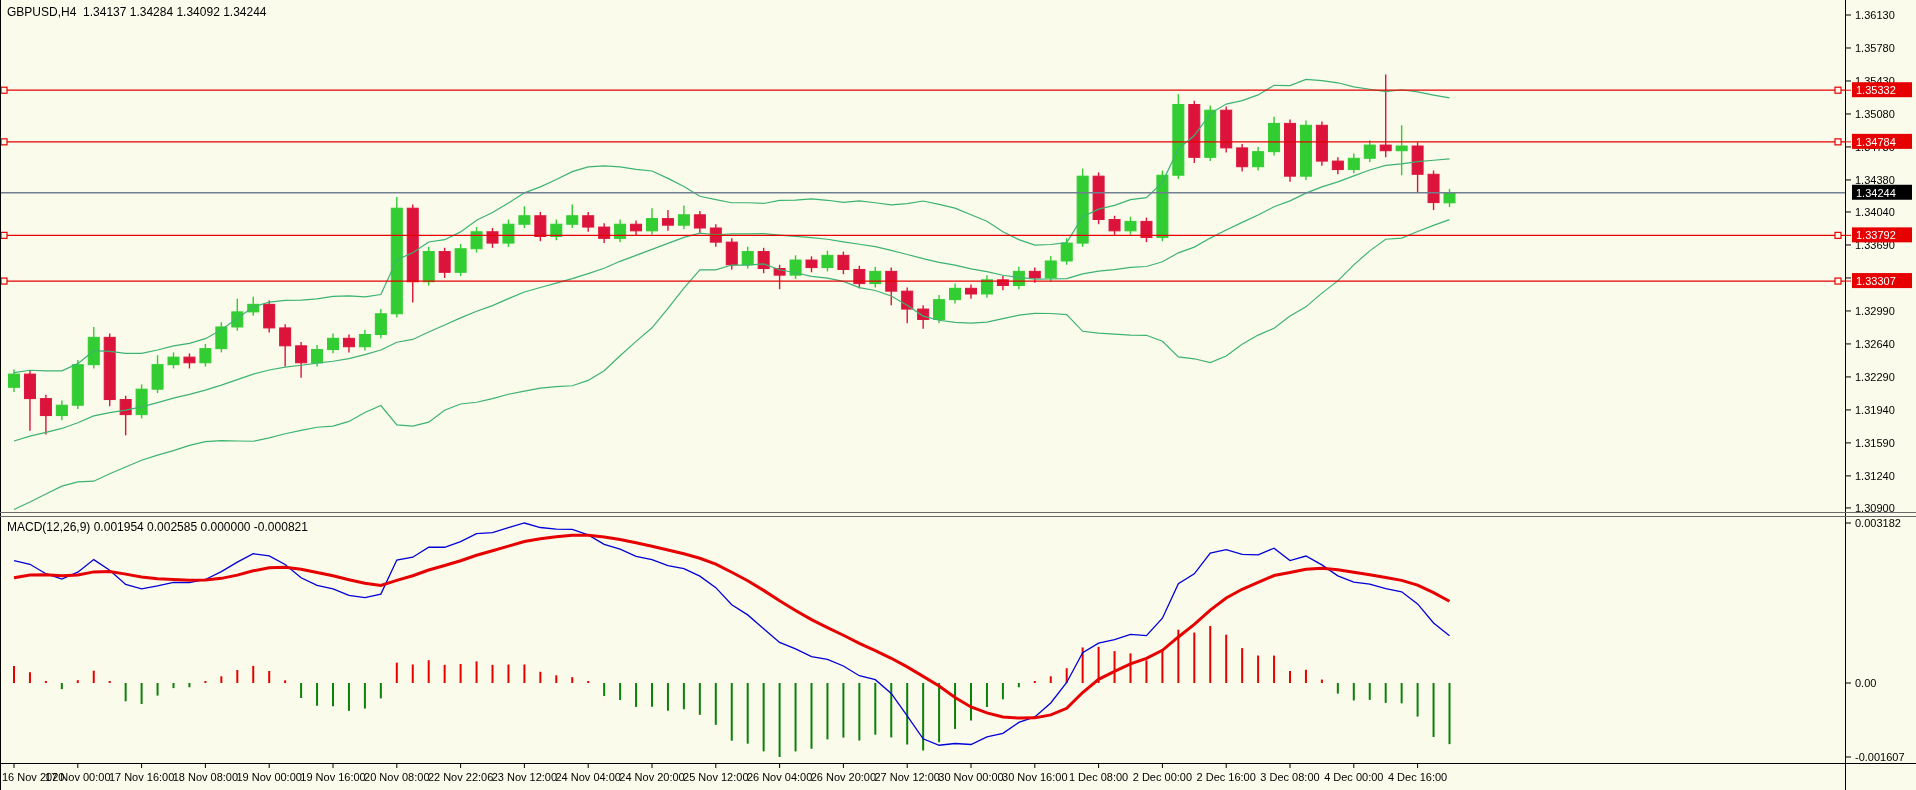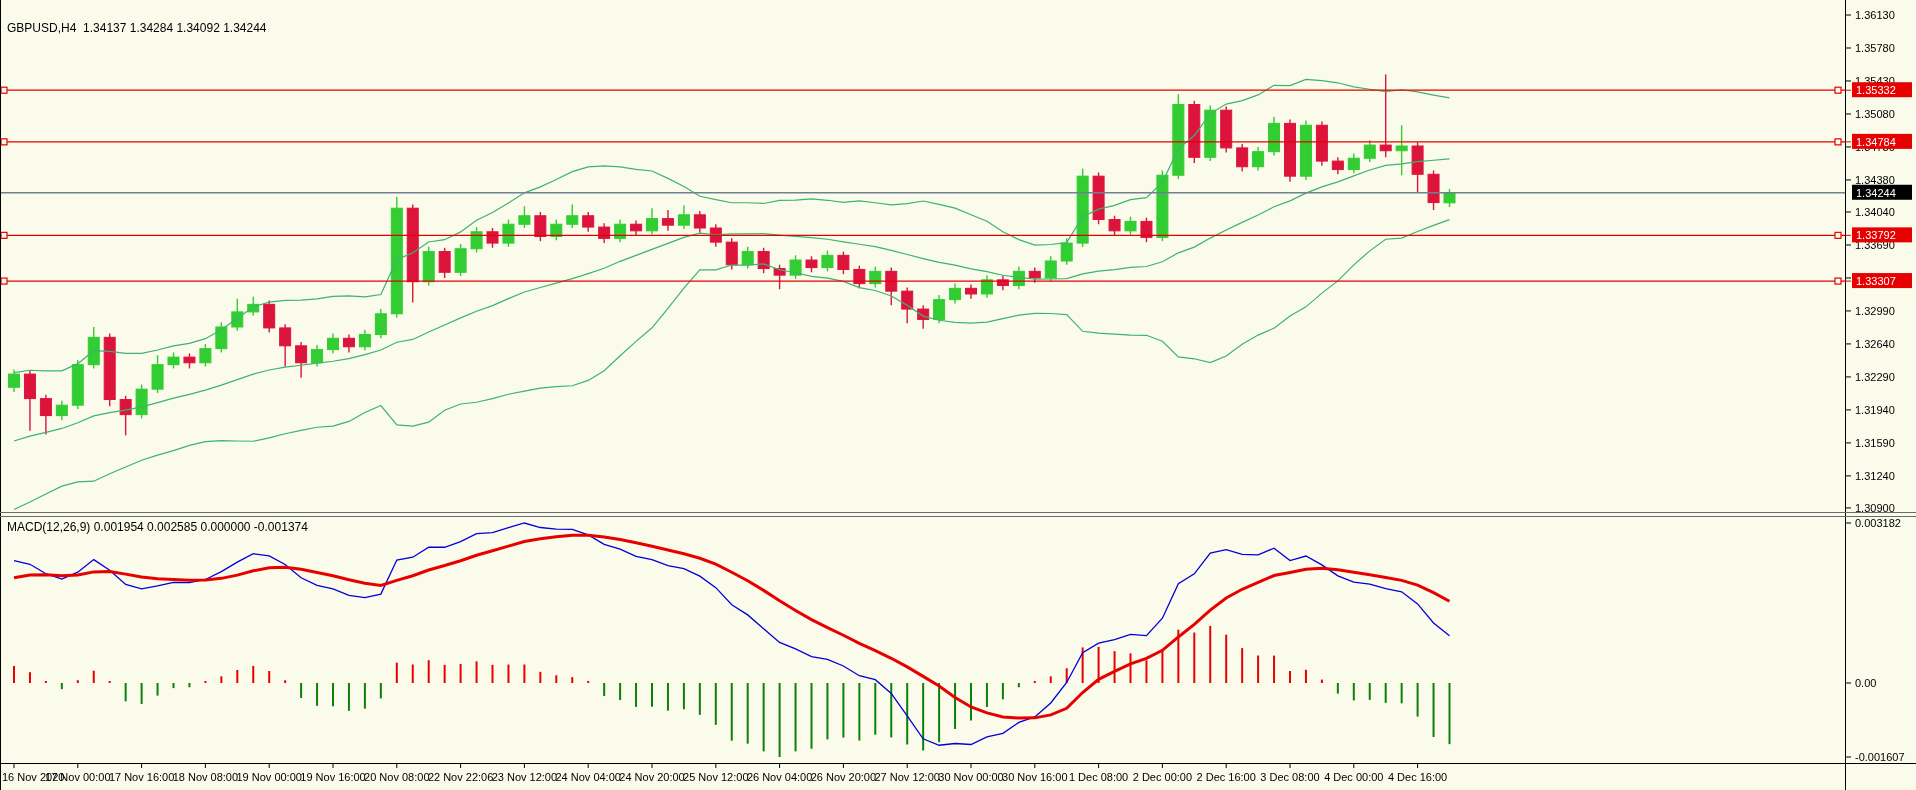--- a/index.html
+++ b/index.html
@@ -1,18 +1,18 @@
 <!DOCTYPE html>
 <html><head>
 <meta charset="utf-8">
 <style>
   html,body{margin:0;padding:0;background:#FBFBEB;}
   .win{position:relative;width:1916px;height:790px;background:#FBFBEB;
        font-family:"Liberation Sans",sans-serif;overflow:hidden;}
-  .hdr{position:absolute;left:7px;top:21px;font-size:12px;color:#000;white-space:pre;}
+  .hdr{position:absolute;left:7px;top:5px;font-size:12px;color:#000;white-space:pre;}
   .hdr.macd{top:520px;}
   svg text{font-family:"Liberation Sans",sans-serif;font-size:11px;fill:#000;}
 </style>
 </head>
 <body>
 
 <div class="win">
   <svg id="chart" width="1916" height="790" viewBox="0 0 1916 790">
       <rect x="0" y="0" width="1916" height="790" fill="#FBFBEB"></rect>
       <defs>
@@ -422,14 +422,14 @@
         <text x="1226.2" y="781" text-anchor="middle">2 Dec 16:00</text>
         <line x1="1290" y1="763" x2="1290" y2="768" stroke="#000" stroke-width="1"></line>
         <text x="1290" y="781" text-anchor="middle">3 Dec 08:00</text>
         <line x1="1353.8" y1="763" x2="1353.8" y2="768" stroke="#000" stroke-width="1"></line>
         <text x="1353.8" y="781" text-anchor="middle">4 Dec 00:00</text>
         <line x1="1417.6" y1="763" x2="1417.6" y2="768" stroke="#000" stroke-width="1"></line>
         <text x="1417.6" y="781" text-anchor="middle">4 Dec 16:00</text>
       </g>
     </svg>
   <div class="hdr">GBPUSD,H4  1.34137 1.34284 1.34092 1.34244</div>
-  <div class="hdr macd">MACD(12,26,9) 0.001954 0.002585 0.000000 -0.001374</div>
+  <div class="hdr macd">MACD(12,26,9) 0.001954 0.002585 0.000000 -0.000821</div>
 </div>
 
 </body></html>

